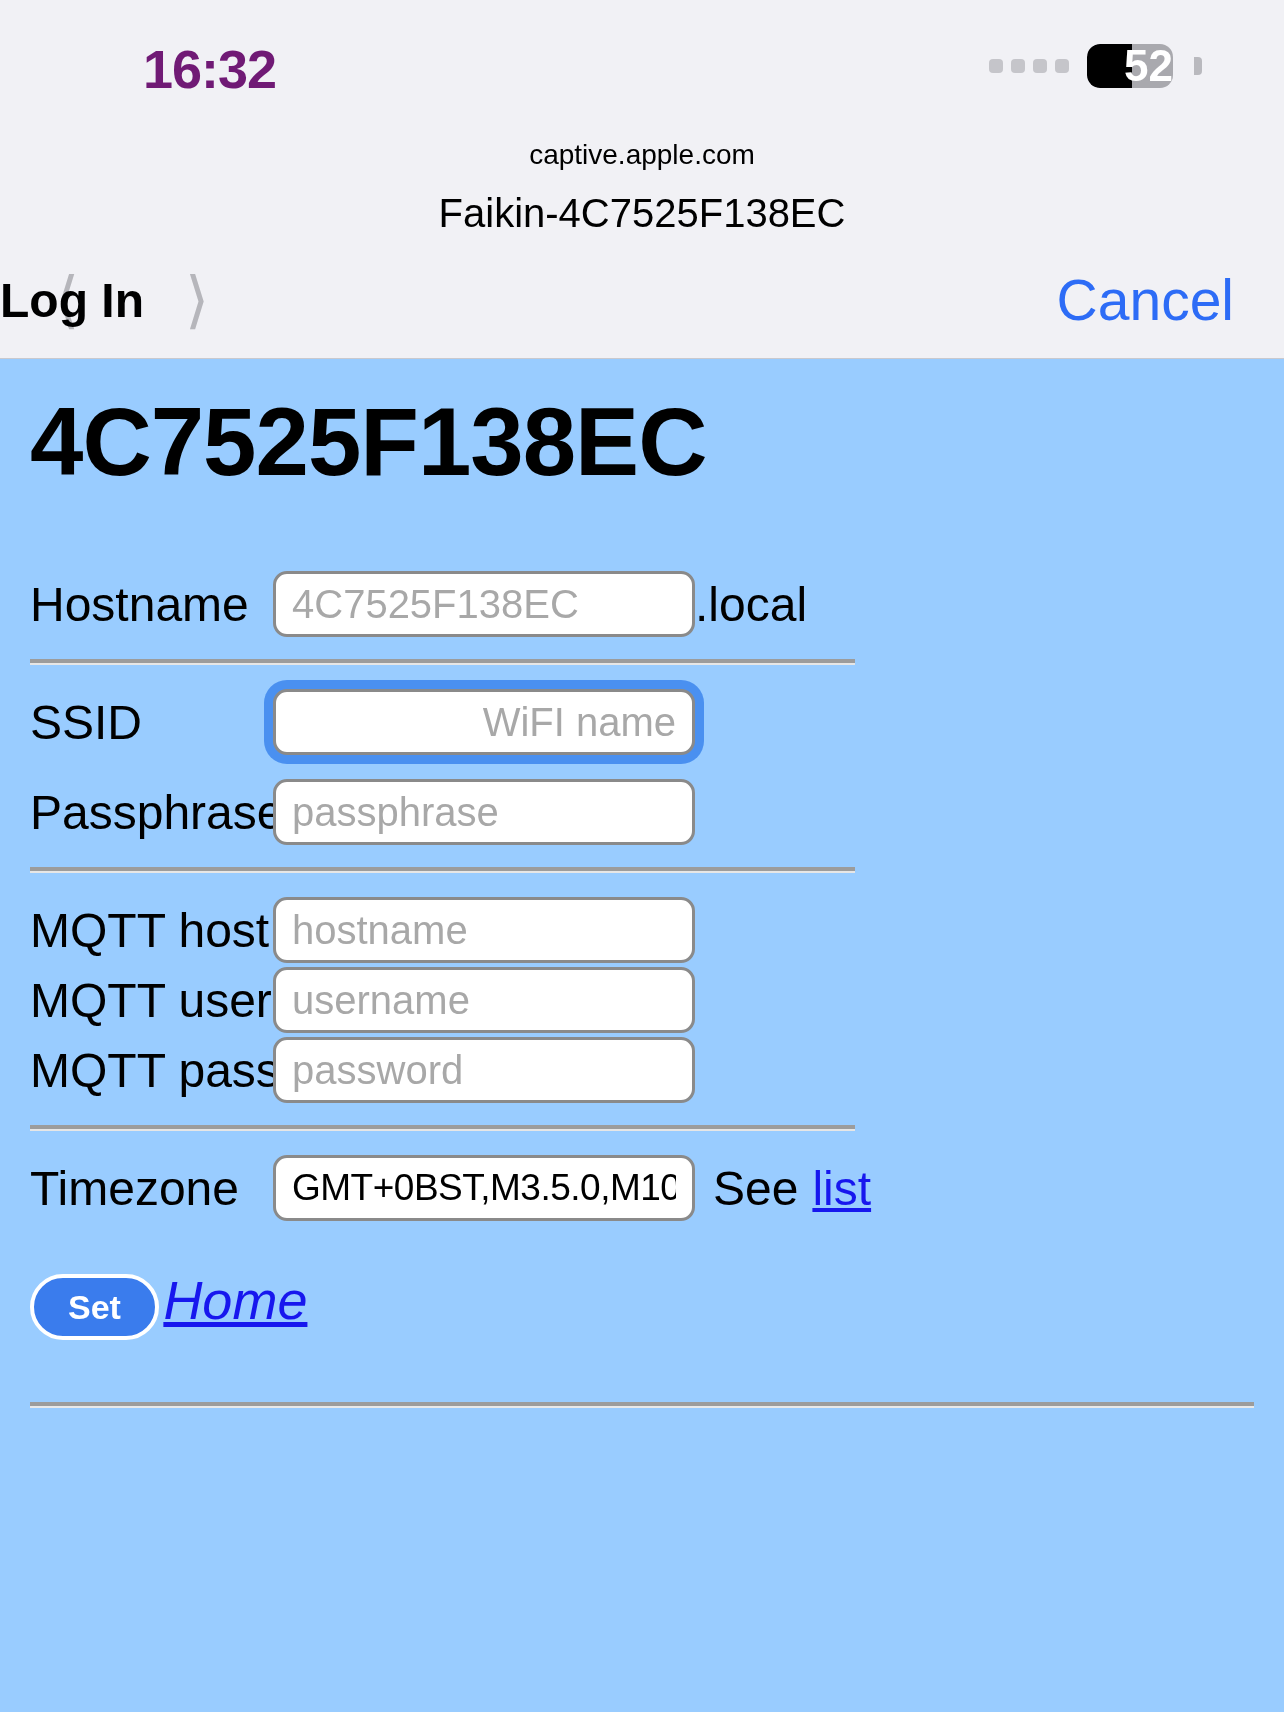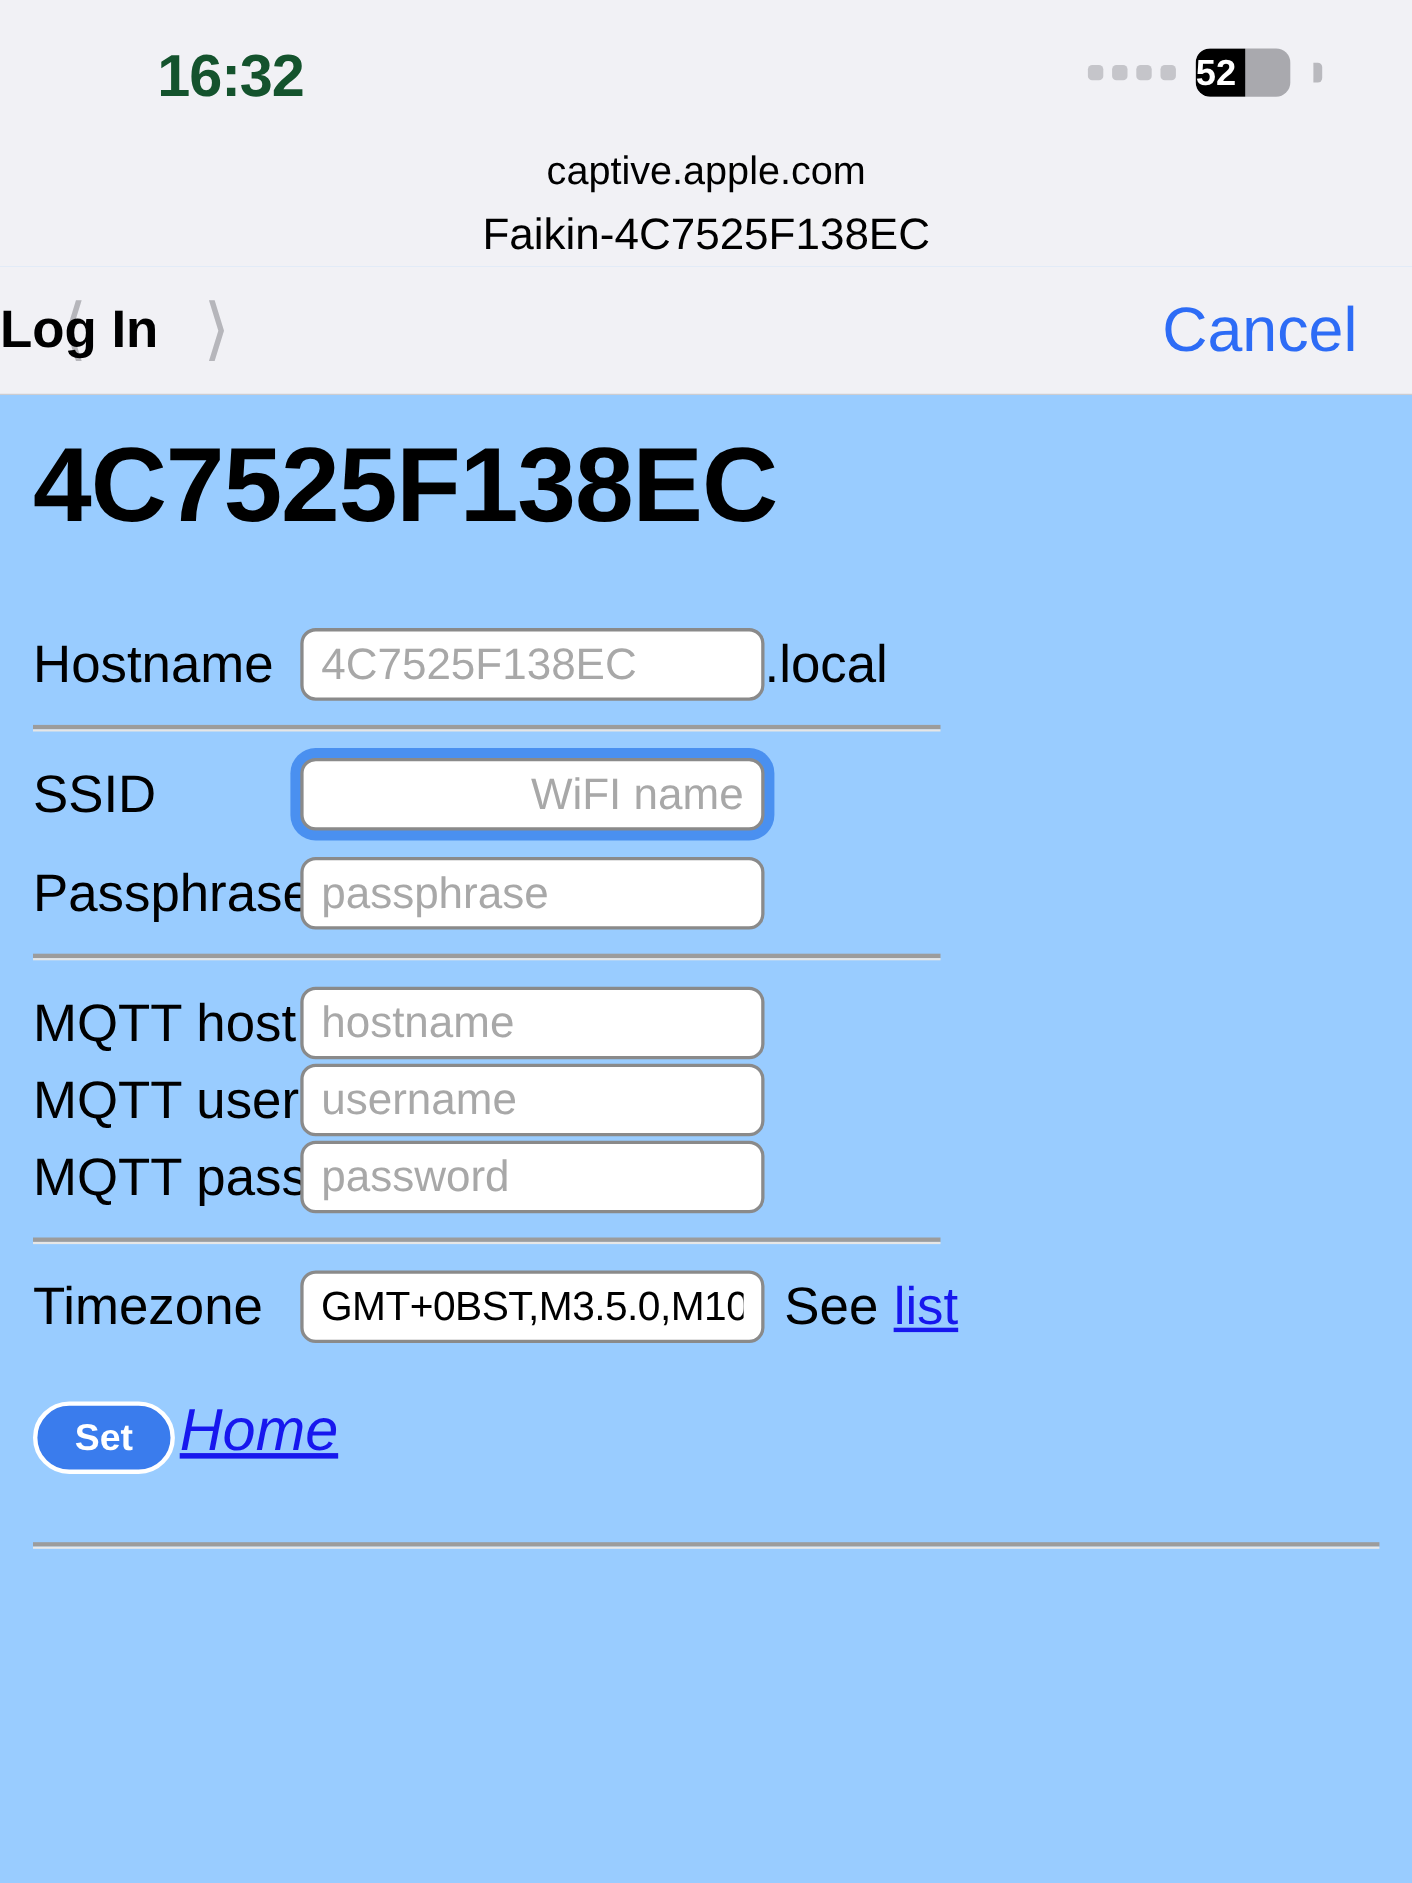--- a/index.html
+++ b/index.html
@@ -19,21 +19,21 @@
     height: 120px;
     background: #f1f1f5;
     position: relative;
   }
   .status-time {
     position: absolute;
     left: 143px;
     top: 38px;
     font-size: 54px;
     font-weight: 700;
-    color: #14532d;
+    color: #701a75;
     letter-spacing: -1px;
   }
   .status-right {
     position: absolute;
     right: 82px;
     top: 44px;
     display: flex;
     align-items: center;
     gap: 18px;
   }
@@ -63,42 +63,42 @@
     position: absolute;
     left: 0; top: 0; bottom: 0;
     width: 52%;
     background: #000;
     border-radius: 13px 0 0 13px;
   }
   .battery-label {
     position: relative;
     z-index: 2;
     width: 100%;
-    text-align: left;
-    font-size: 33px;
+    text-align: right;
+    font-size: 44px;
     font-weight: 700;
     color: #fff;
     line-height: 44px;
   }
   .battery-cap {
     width: 8px;
     height: 18px;
     margin-left: 3px;
     border-radius: 0 4px 4px 0;
     background: #b9b9be;
   }
 
   
   .portal-head {
     background: #f1f1f5;
     padding: 6px 0 0 0;
     text-align: center;
   }
   .portal-url {
-    font-size: 36px;
+    font-size: 28px;
     color: #000;
     line-height: 58px;
   }
   .portal-net {
     font-size: 40px;
     color: #000;
     line-height: 58px;
   }
 
   .nav-bar {

